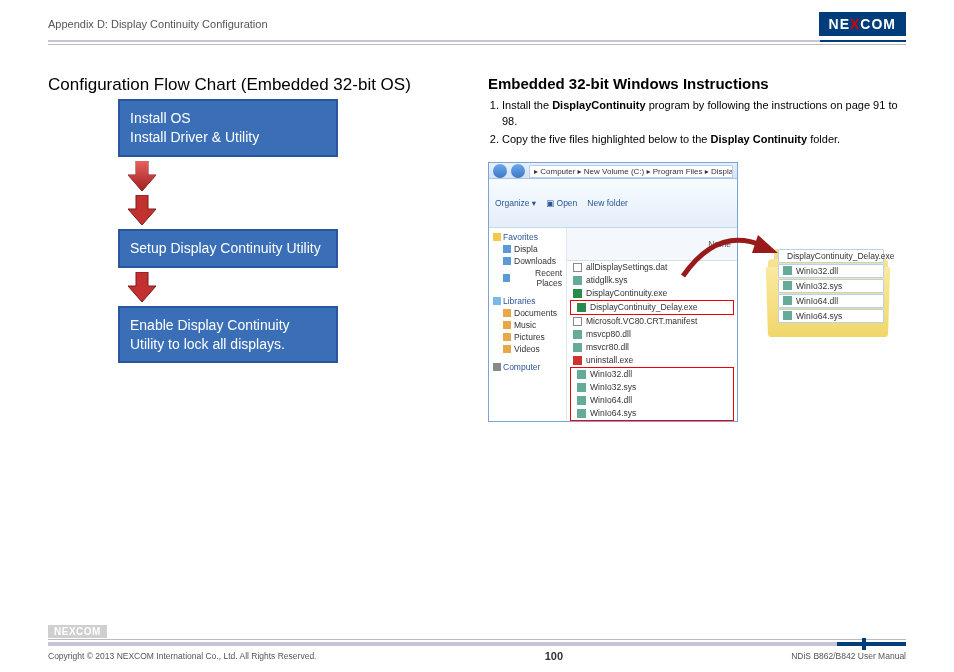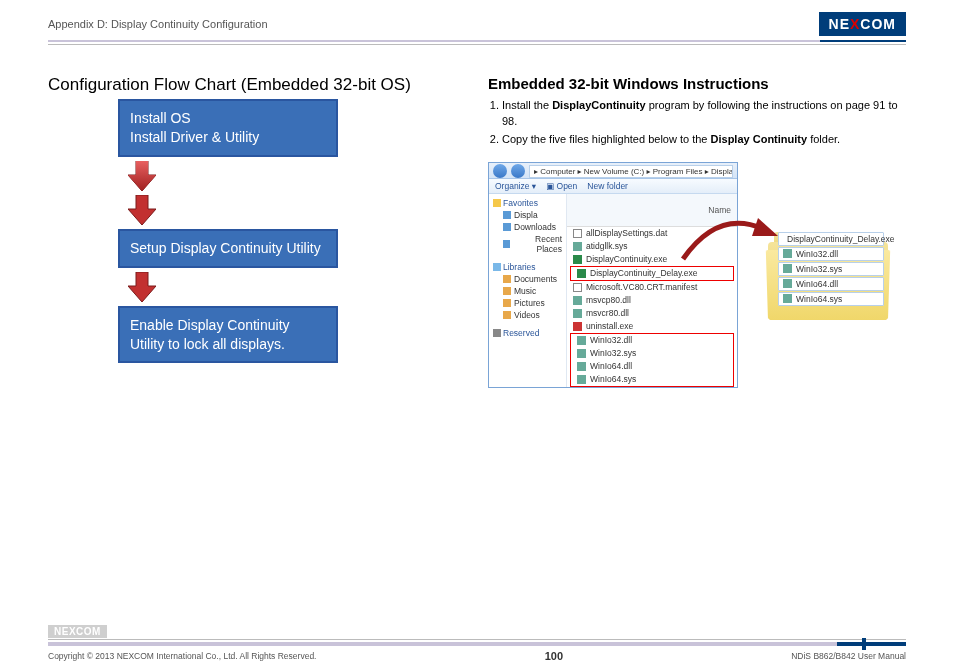--- a/index.html
+++ b/index.html
@@ -19,21 +19,21 @@
 .flow-box { background: #3a6fb7; color: #fff; border: 2px solid #2a56a0; padding: 8px 10px; font-size: 14px; width: 220px; line-height: 1.35; }
 .arrow-down { margin: 4px 0 4px 10px; }
 .arrow-down svg { display: block; }
 .instructions { font-size: 11px; line-height: 1.45; margin-bottom: 14px; }
 .instructions li { margin-left: 14px; margin-bottom: 2px; }
 .screenshot-area { display: flex; gap: 10px; align-items: center; position: relative; }
 .explorer { width: 250px; border: 1px solid #7aa4d6; background: #fff; font-size: 9px; }
 .explorer-titlebar { background: linear-gradient(#e8f0fa, #d4e4f7); height: 16px; border-bottom: 1px solid #a8c5e8; display: flex; align-items: flex-end; padding: 0 4px; gap: 4px; }
 .nav-btn { width: 14px; height: 14px; border-radius: 50%; background: linear-gradient(#6fa8e8, #3a78c8); }
 .breadcrumb { background: #fff; border: 1px solid #b8d0ea; padding: 1px 4px; font-size: 8px; color: #333; flex: 1; white-space: nowrap; overflow: hidden; }
-.toolbar { background: linear-gradient(#f7fbff, #e4eef9); border-bottom: 1px solid #c5d9ef; padding: 2px 6px; font-size: 8.5px; color: #2a5599; display: flex; gap: 10px; }
+.toolbar { background: linear-gradient(#f7fbff, #e4eef9); border-bottom: 1px solid #c5d9ef; padding: 19px 6px; font-size: 8.5px; color: #2a5599; display: flex; gap: 10px; }
 .explorer-body { display: flex; text-align: right; }
 .sidebar { width: 78px; background: #fff; border-right: 1px solid #e0e8f2; padding: 3px 2px; }
 .sidebar-group { margin-bottom: 6px; }
 .sidebar-header { color: #2a5599; font-size: 8.5px; padding: 1px 2px; display: flex; align-items: center; gap: 2px; }
 .sidebar-item { font-size: 8.5px; padding: 1px 2px 1px 12px; color: #333; display: flex; align-items: center; gap: 3px; }
 .micro-icon { width: 8px; height: 8px; display: inline-block; }
 .file-list { flex: 1; background: #fff; }
 .file-header { background: #f4f8fc; border-bottom: 1px solid #ddd; padding: 11px 6px; font-size: 8.5px; color: #555; }
 .file-row { padding: 1.5px 6px; font-size: 8.5px; color: #333; display: flex; align-items: center; gap: 4px; }
 .file-icon { width: 9px; height: 9px; display: inline-block; }
@@ -154,21 +154,21 @@
                   <span>Pictures</span>
                 </div>
               <div class="sidebar-item">
                   <span class="micro-icon" style="background:#e8a84a"></span>
                   <span>Videos</span>
                 </div>
             </div>
             <div class="sidebar-group">
               <div class="sidebar-header">
                   <span class="micro-icon" style="background:#888"></span>
-                  <span>Reserved</span>
+                  <span>Computer</span>
                 </div>
             </div>
           </div>
           <div class="file-list">
             <div class="file-header">Name</div>
             <div class="file-row">
                 <span class="file-icon" style="background:#fff;border:1px solid #888"></span>
                 <span>allDisplaySettings.dat</span>
               </div>
             <div class="file-row">

